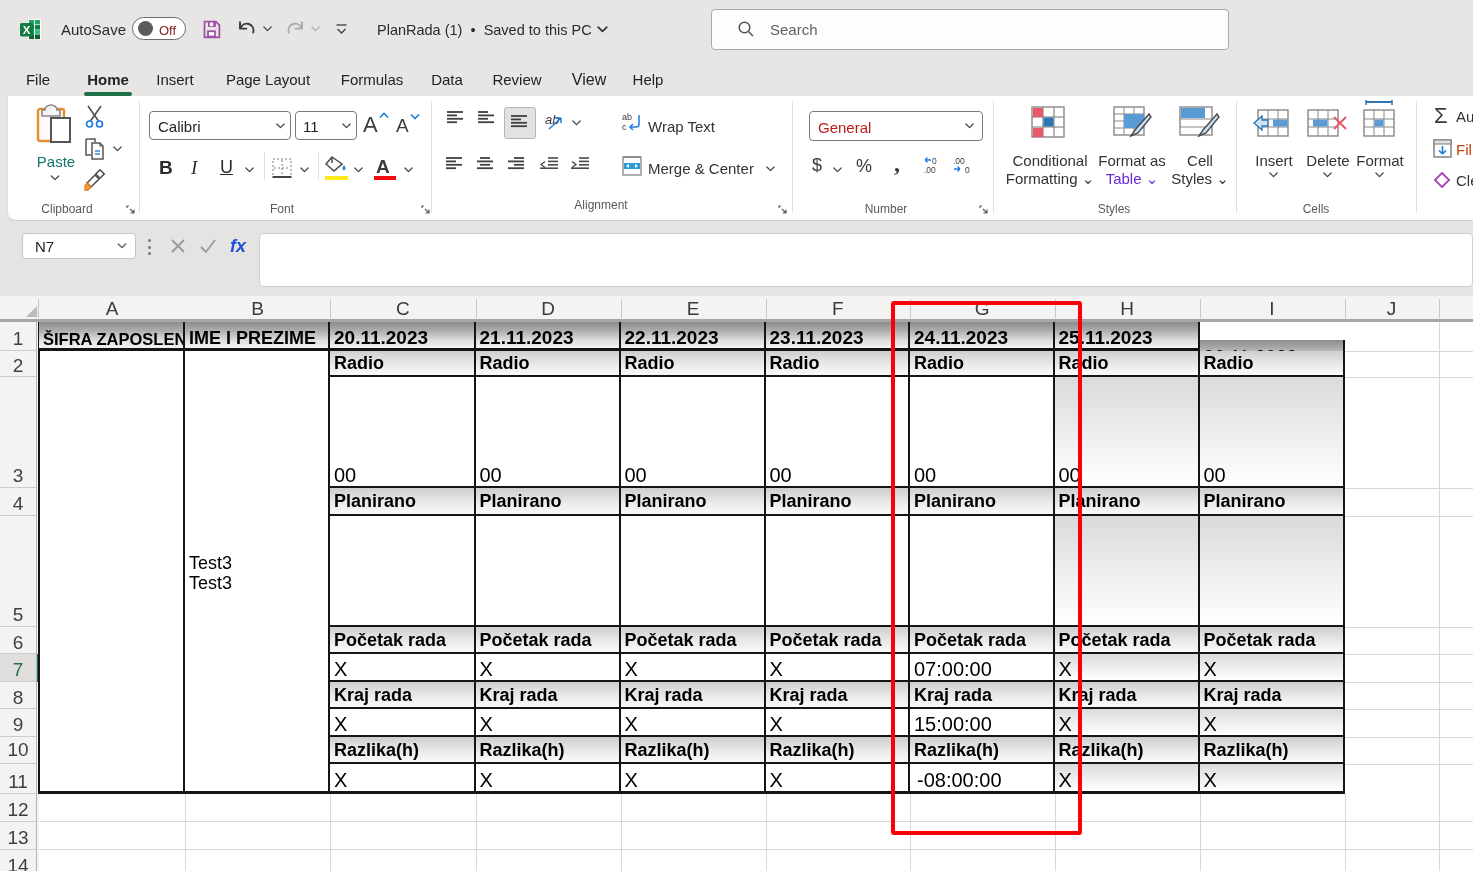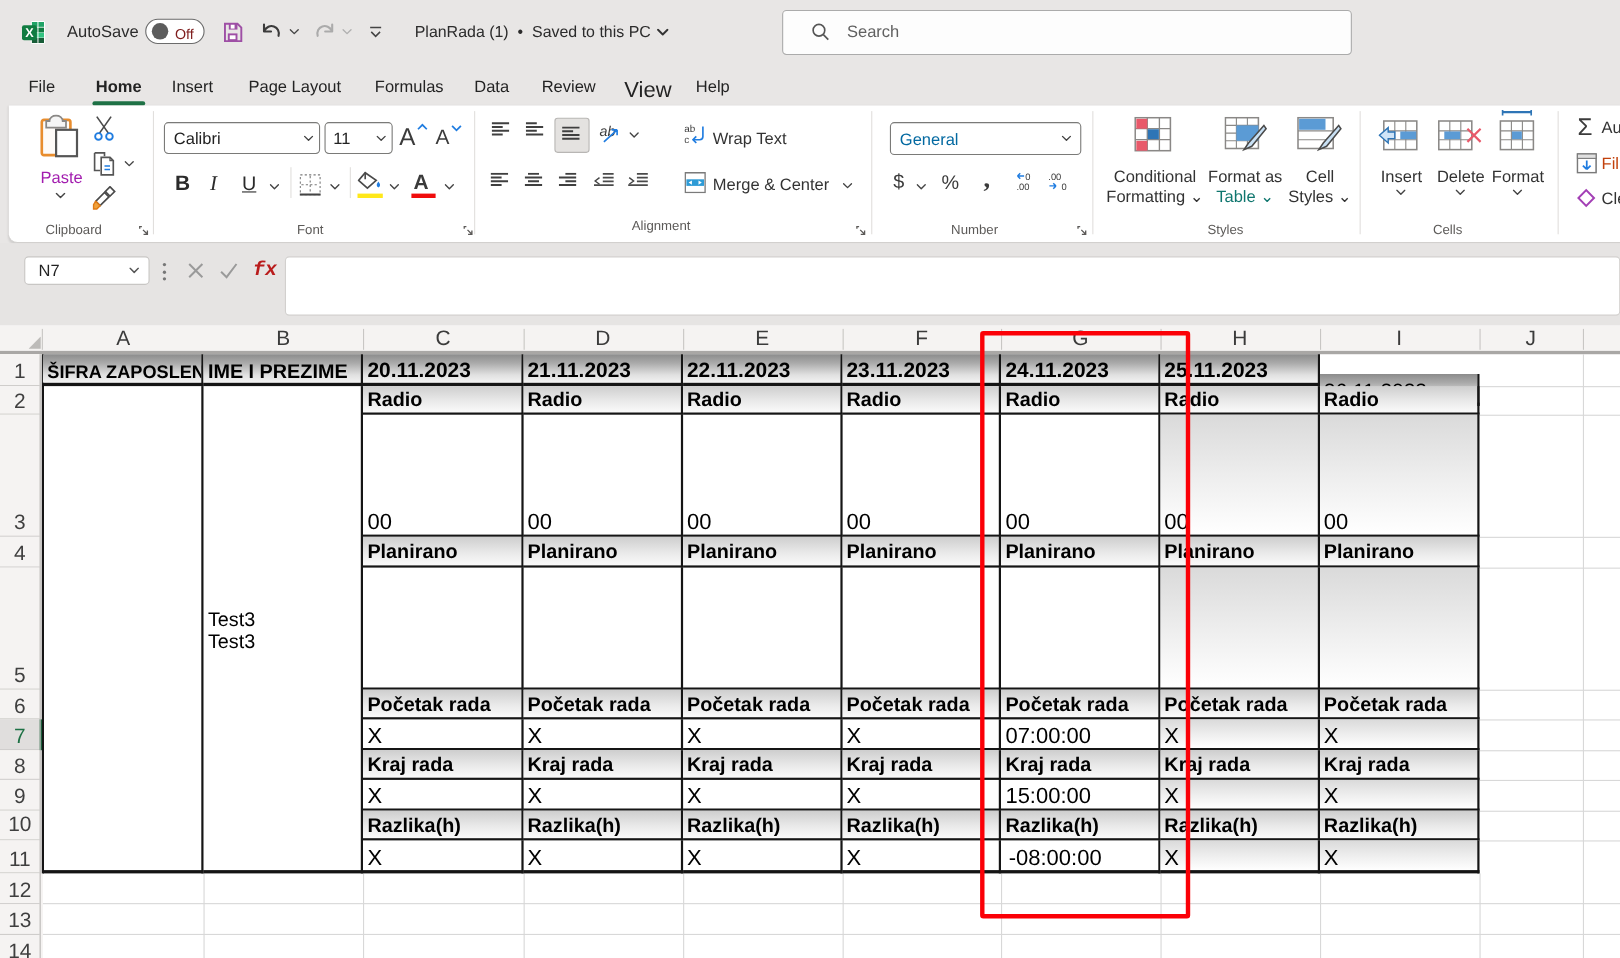--- a/index.html
+++ b/index.html
@@ -65,36 +65,36 @@
 <line x1="11.5" y1="11.5" x2="16" y2="16" stroke="#555" stroke-width="1.5"></line>
 </svg>
 <div style="left:770px;top:21px;color:#616161;font-size:15px">Search</div>
 <div style="left:-27px;top:71px;width:130px;text-align:center;font-size:15px;color:#232323">File</div>
 <div style="left:43px;top:71px;width:130px;text-align:center;font-weight:bold;font-size:15px;color:#232323">Home</div>
 <div style="left:110px;top:71px;width:130px;text-align:center;font-size:15px;color:#232323">Insert</div>
 <div style="left:203px;top:71px;width:130px;text-align:center;font-size:15px;color:#232323">Page Layout</div>
 <div style="left:307px;top:71px;width:130px;text-align:center;font-size:15px;color:#232323">Formulas</div>
 <div style="left:382px;top:71px;width:130px;text-align:center;font-size:15px;color:#232323">Data</div>
 <div style="left:452px;top:71px;width:130px;text-align:center;font-size:15px;color:#232323">Review</div>
-<div style="left:524px;top:71px;width:130px;text-align:center;font-size:20px;color:#232323">View</div>
+<div style="left:524px;top:71px;width:130px;text-align:center;font-size:16px;color:#232323">View</div>
 <div style="left:583px;top:71px;width:130px;text-align:center;font-size:15px;color:#232323">Help</div>
 <div style="left:84px;top:92px;width:48px;height:3.5px;background:#1e7145;border-radius:2px"></div>
 <div style="left:8px;top:96px;width:1465px;height:124.5px;background:#fff;border-bottom:1px solid #d2d0ce;border-radius:0 0 0 8px;box-shadow:0 1px 2px rgba(0,0,0,0.10)"></div>
 <div style="left:139px;top:101px;width:1px;height:112px;background:#e1dfdd"></div>
 <div style="left:431px;top:101px;width:1px;height:112px;background:#e1dfdd"></div>
 <div style="left:792px;top:101px;width:1px;height:112px;background:#e1dfdd"></div>
 <div style="left:993px;top:101px;width:1px;height:112px;background:#e1dfdd"></div>
 <div style="left:1236px;top:101px;width:1px;height:112px;background:#e1dfdd"></div>
 <div style="left:1416px;top:101px;width:1px;height:112px;background:#e1dfdd"></div>
 <svg style="position:absolute;left:36px;top:104px" width="36" height="40" viewBox="0 0 36 40">
 <rect x="2" y="5" width="26" height="32" rx="2" fill="#fefbf8" stroke="#e88d2e" stroke-width="2.4"></rect>
 <path d="M9 6 a6 5 0 0 1 12 0 l3 0 l0 6 l-18 0 l0 -6 z" fill="#f5f5f5" stroke="#8a8886" stroke-width="1.6"></path>
 <rect x="15" y="14" width="19" height="24" fill="#fff" stroke="#555" stroke-width="2"></rect>
 </svg>
-<div style="left:30px;top:153px;width:52px;text-align:center;font-size:15px;color:#a21caf">Paste</div>
+<div style="left:30px;top:153px;width:52px;text-align:center;font-size:15px;color:#0f766e">Paste</div>
 <svg style="position:absolute;left:50px;top:175px" width="10" height="6" viewBox="0 0 10 6.5">
     <path d="M1 1 L5 5 L9 1" fill="none" stroke="#444" stroke-width="1.4" stroke-linecap="round" stroke-linejoin="round"></path>
   </svg>
 <svg style="position:absolute;left:85px;top:105px" width="19" height="24" viewBox="0 0 19 24">
 <line x1="3" y1="1" x2="13.5" y2="16" stroke="#4a4a4a" stroke-width="1.5"></line>
 <line x1="16" y1="1" x2="5.5" y2="16" stroke="#4a4a4a" stroke-width="1.5"></line>
 <circle cx="4.5" cy="19" r="3" fill="none" stroke="#1f7ce0" stroke-width="1.7"></circle>
 <circle cx="14.5" cy="19" r="3" fill="none" stroke="#1f7ce0" stroke-width="1.7"></circle>
 </svg>
 <svg style="position:absolute;left:84px;top:138px" width="22" height="22" viewBox="0 0 22 22">
@@ -242,21 +242,21 @@
 </svg>
 <div style="left:648px;top:160px;font-size:15px;color:#333">Merge &amp; Center</div>
 <svg style="position:absolute;left:766px;top:166px" width="9" height="6" viewBox="0 0 10 6.5">
     <path d="M1 1 L5 5 L9 1" fill="none" stroke="#444" stroke-width="1.4" stroke-linecap="round" stroke-linejoin="round"></path>
   </svg>
 <div class="lbl" style="left:571px;top:198px;width:60px">Alignment</div>
 <svg style="position:absolute;left:778px;top:205px" width="10" height="10" viewBox="0 0 10 10">
     <path d="M1 3 L1 1 L3 1 M4 4 L8 8 M8 4.5 L8 8 L4.5 8" fill="none" stroke="#5c5a58" stroke-width="1.2"></path>
   </svg>
 <div style="left:809px;top:111px;width:174px;height:30px;background:#fff;border:1px solid #7a7a78;border-radius:4px"></div>
-<div style="left:818px;top:119px;font-size:15px;color:#0369a1">General</div>
+<div style="left:818px;top:119px;font-size:15px;color:#b91c1c">General</div>
 <svg style="position:absolute;left:965px;top:123px" width="9" height="6" viewBox="0 0 10 6.5">
     <path d="M1 1 L5 5 L9 1" fill="none" stroke="#444" stroke-width="1.4" stroke-linecap="round" stroke-linejoin="round"></path>
   </svg>
 <div style="left:812px;top:155px;font-size:18px;color:#3b3b3b">$</div>
 <svg style="position:absolute;left:833px;top:167px" width="9" height="6" viewBox="0 0 10 6.5">
     <path d="M1 1 L5 5 L9 1" fill="none" stroke="#444" stroke-width="1.4" stroke-linecap="round" stroke-linejoin="round"></path>
   </svg>
 <div style="left:856px;top:156px;font-size:18px;color:#3b3b3b">%</div>
 <div style="left:894px;top:150px;font-size:24px;font-weight:bold;color:#3b3b3b;font-family:'Liberation Serif',serif"><b>,</b></div>
 <svg style="position:absolute;left:924px;top:156px" width="22" height="18" viewBox="0 0 22 18">
@@ -289,21 +289,21 @@
 <rect x="1" y="1" width="30" height="28" fill="#fff" stroke="#8a8886" stroke-width="1.4"></rect>
 <line x1="1" y1="8" x2="31" y2="8" stroke="#8a8886" stroke-width="1"></line>
 <line x1="1" y1="15" x2="31" y2="15" stroke="#8a8886" stroke-width="1"></line>
 <line x1="1" y1="22" x2="31" y2="22" stroke="#8a8886" stroke-width="1"></line>
 <line x1="11" y1="1" x2="11" y2="29" stroke="#8a8886" stroke-width="1"></line>
 <line x1="21" y1="1" x2="21" y2="29" stroke="#8a8886" stroke-width="1"></line>
 <rect x="11" y="8" width="20" height="14" fill="#5b9bd5"></rect>
 <path d="M36 8 L22 24 l-4 6 l7 -3 L38 11 z" fill="#c8e0f4" stroke="#4a4a4a" stroke-width="1.4"></path>
 </svg>
 <div style="left:1087px;top:152px;width:90px;text-align:center;font-size:15px;color:#333">Format as</div>
-<div style="left:1087px;top:170px;width:90px;text-align:center;font-size:15px;color:#0f766e">Table ⌄</div>
+<div style="left:1087px;top:170px;width:90px;text-align:center;font-size:15px;color:#6d28d9">Table ⌄</div>
 <svg style="position:absolute;left:1179px;top:106px" width="42" height="36" viewBox="0 0 42 36">
 <rect x="1" y="1" width="32" height="28" fill="#fff" stroke="#8a8886" stroke-width="1.4"></rect>
 <rect x="2" y="2" width="24" height="10" fill="#5b9bd5"></rect>
 <line x1="1" y1="13" x2="33" y2="13" stroke="#8a8886" stroke-width="1"></line>
 <line x1="1" y1="21" x2="33" y2="21" stroke="#8a8886" stroke-width="1"></line>
 <path d="M38 8 L24 24 l-4 6 l7 -3 L40 11 z" fill="#c8e0f4" stroke="#4a4a4a" stroke-width="1.4"></path>
 </svg>
 <div style="left:1167px;top:152px;width:66px;text-align:center;font-size:15px;color:#333">Cell</div>
 <div style="left:1167px;top:170px;width:66px;text-align:center;font-size:15px;color:#333">Styles ⌄</div>
 <div class="lbl" style="left:1086px;top:202px;width:56px">Styles</div>
@@ -369,21 +369,21 @@
   </svg>
 <div style="left:148px;top:239px;width:3px;height:3px;background:#777;border-radius:50%"></div>
 <div style="left:148px;top:245.5px;width:3px;height:3px;background:#777;border-radius:50%"></div>
 <div style="left:148px;top:252px;width:3px;height:3px;background:#777;border-radius:50%"></div>
 <svg style="position:absolute;left:170px;top:238px" width="16" height="16" viewBox="0 0 16 16">
 <path d="M2 2 L14 14 M14 2 L2 14" stroke="#9a9a9a" stroke-width="1.8" fill="none"></path>
   </svg>
 <svg style="position:absolute;left:199px;top:238px" width="18" height="16" viewBox="0 0 18 16">
 <path d="M2 9 L7 14 L16 2" stroke="#9a9a9a" stroke-width="1.8" fill="none"></path>
   </svg>
-<div style="left:230px;top:236px;font-size:18px;font-style:italic;font-weight:bold;color:#b91c1c;font-family:Liberation Mono, monospace">fx</div>
+<div style="left:230px;top:236px;font-size:18px;font-style:italic;font-weight:bold;color:#1d4ed8;font-family:Liberation Sans, sans-serif">fx</div>
 <div style="left:259px;top:232.5px;width:1214px;height:54px;background:#fff;border:1px solid #d2d0ce;border-radius:4px"></div>
 <div style="left:0px;top:296px;width:1473px;height:575px;background:#fff"></div>
 <div style="left:0px;top:296px;width:1473px;height:25.5px;background:#f5f3f2;border-bottom:3px solid #a9a7a5"></div>
 <svg style="position:absolute;left:26px;top:306px" width="12" height="12" viewBox="0 0 12 12">
     <path d="M11 0 L11 11 L0 11 Z" fill="#bdbbb9"></path>
   </svg>
 <div style="left:38px;top:299px;width:1px;height:19px;background:#c8c6c4"></div>
 <div class="hdrtxt" style="left:39px;top:297.5px;width:146px">A</div>
 <div class="hdrtxt" style="left:185px;top:297.5px;width:145px">B</div>
 <div style="left:330px;top:299px;width:1px;height:19px;background:#c8c6c4"></div>

